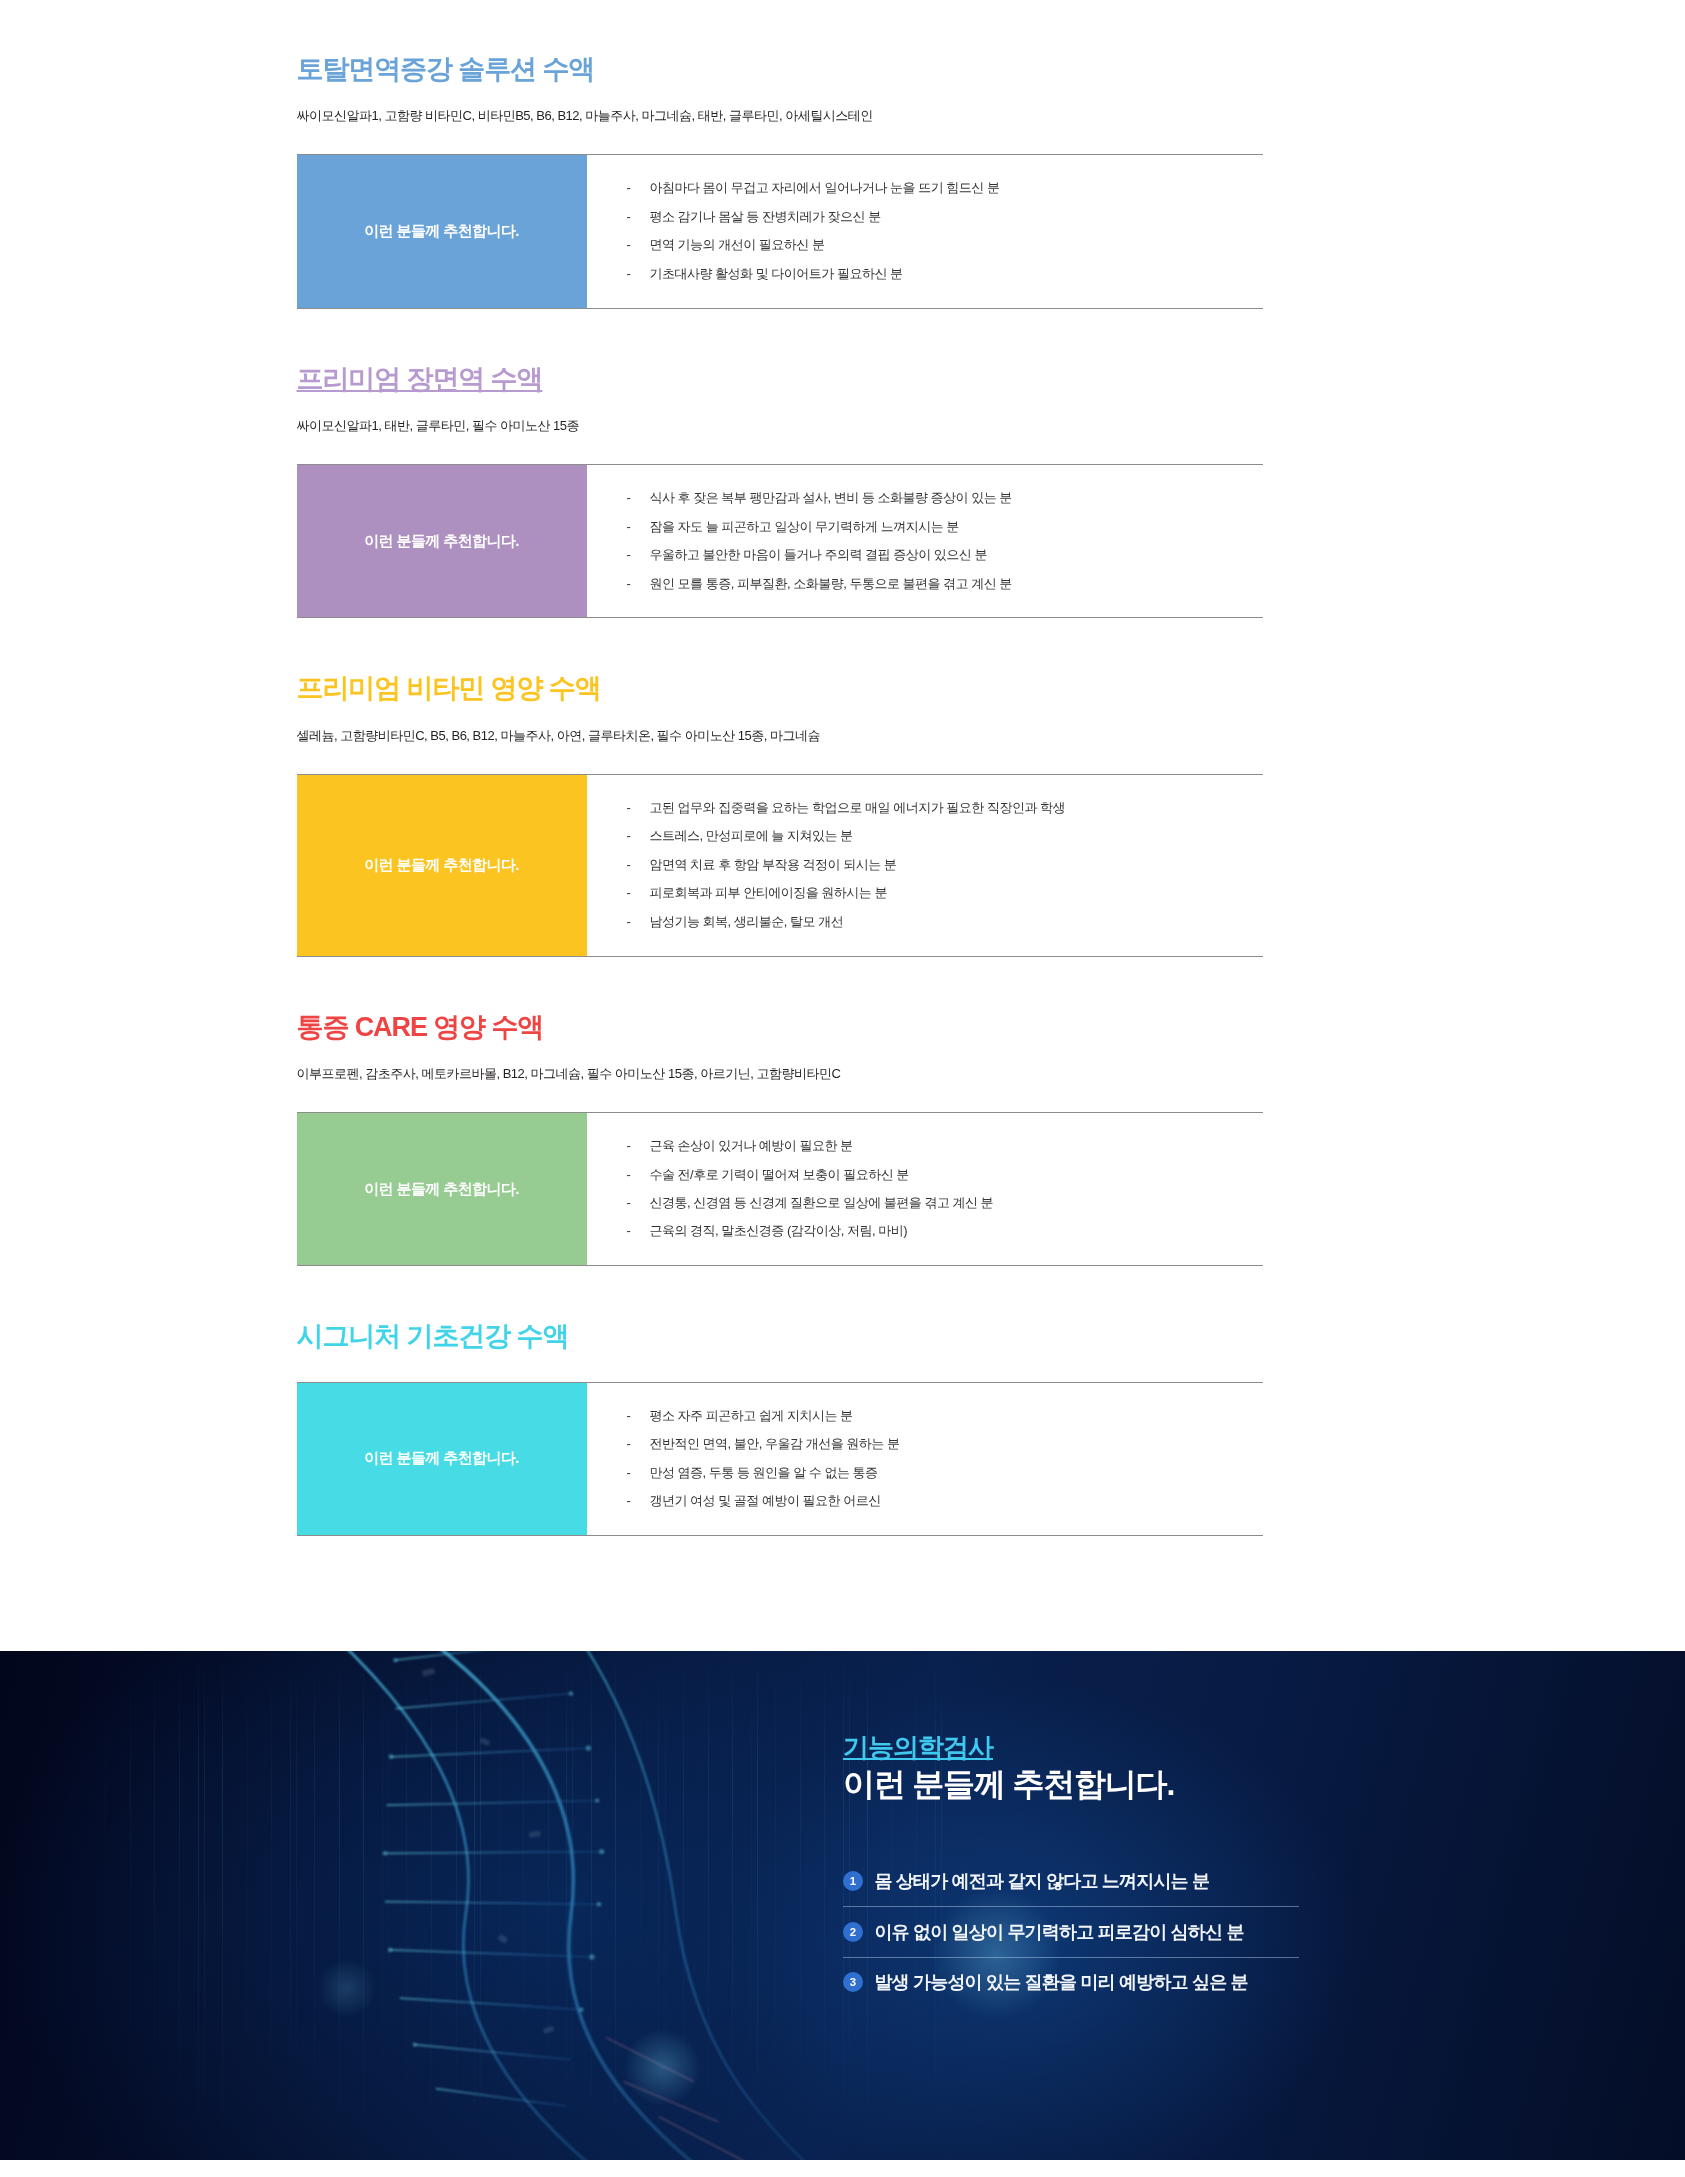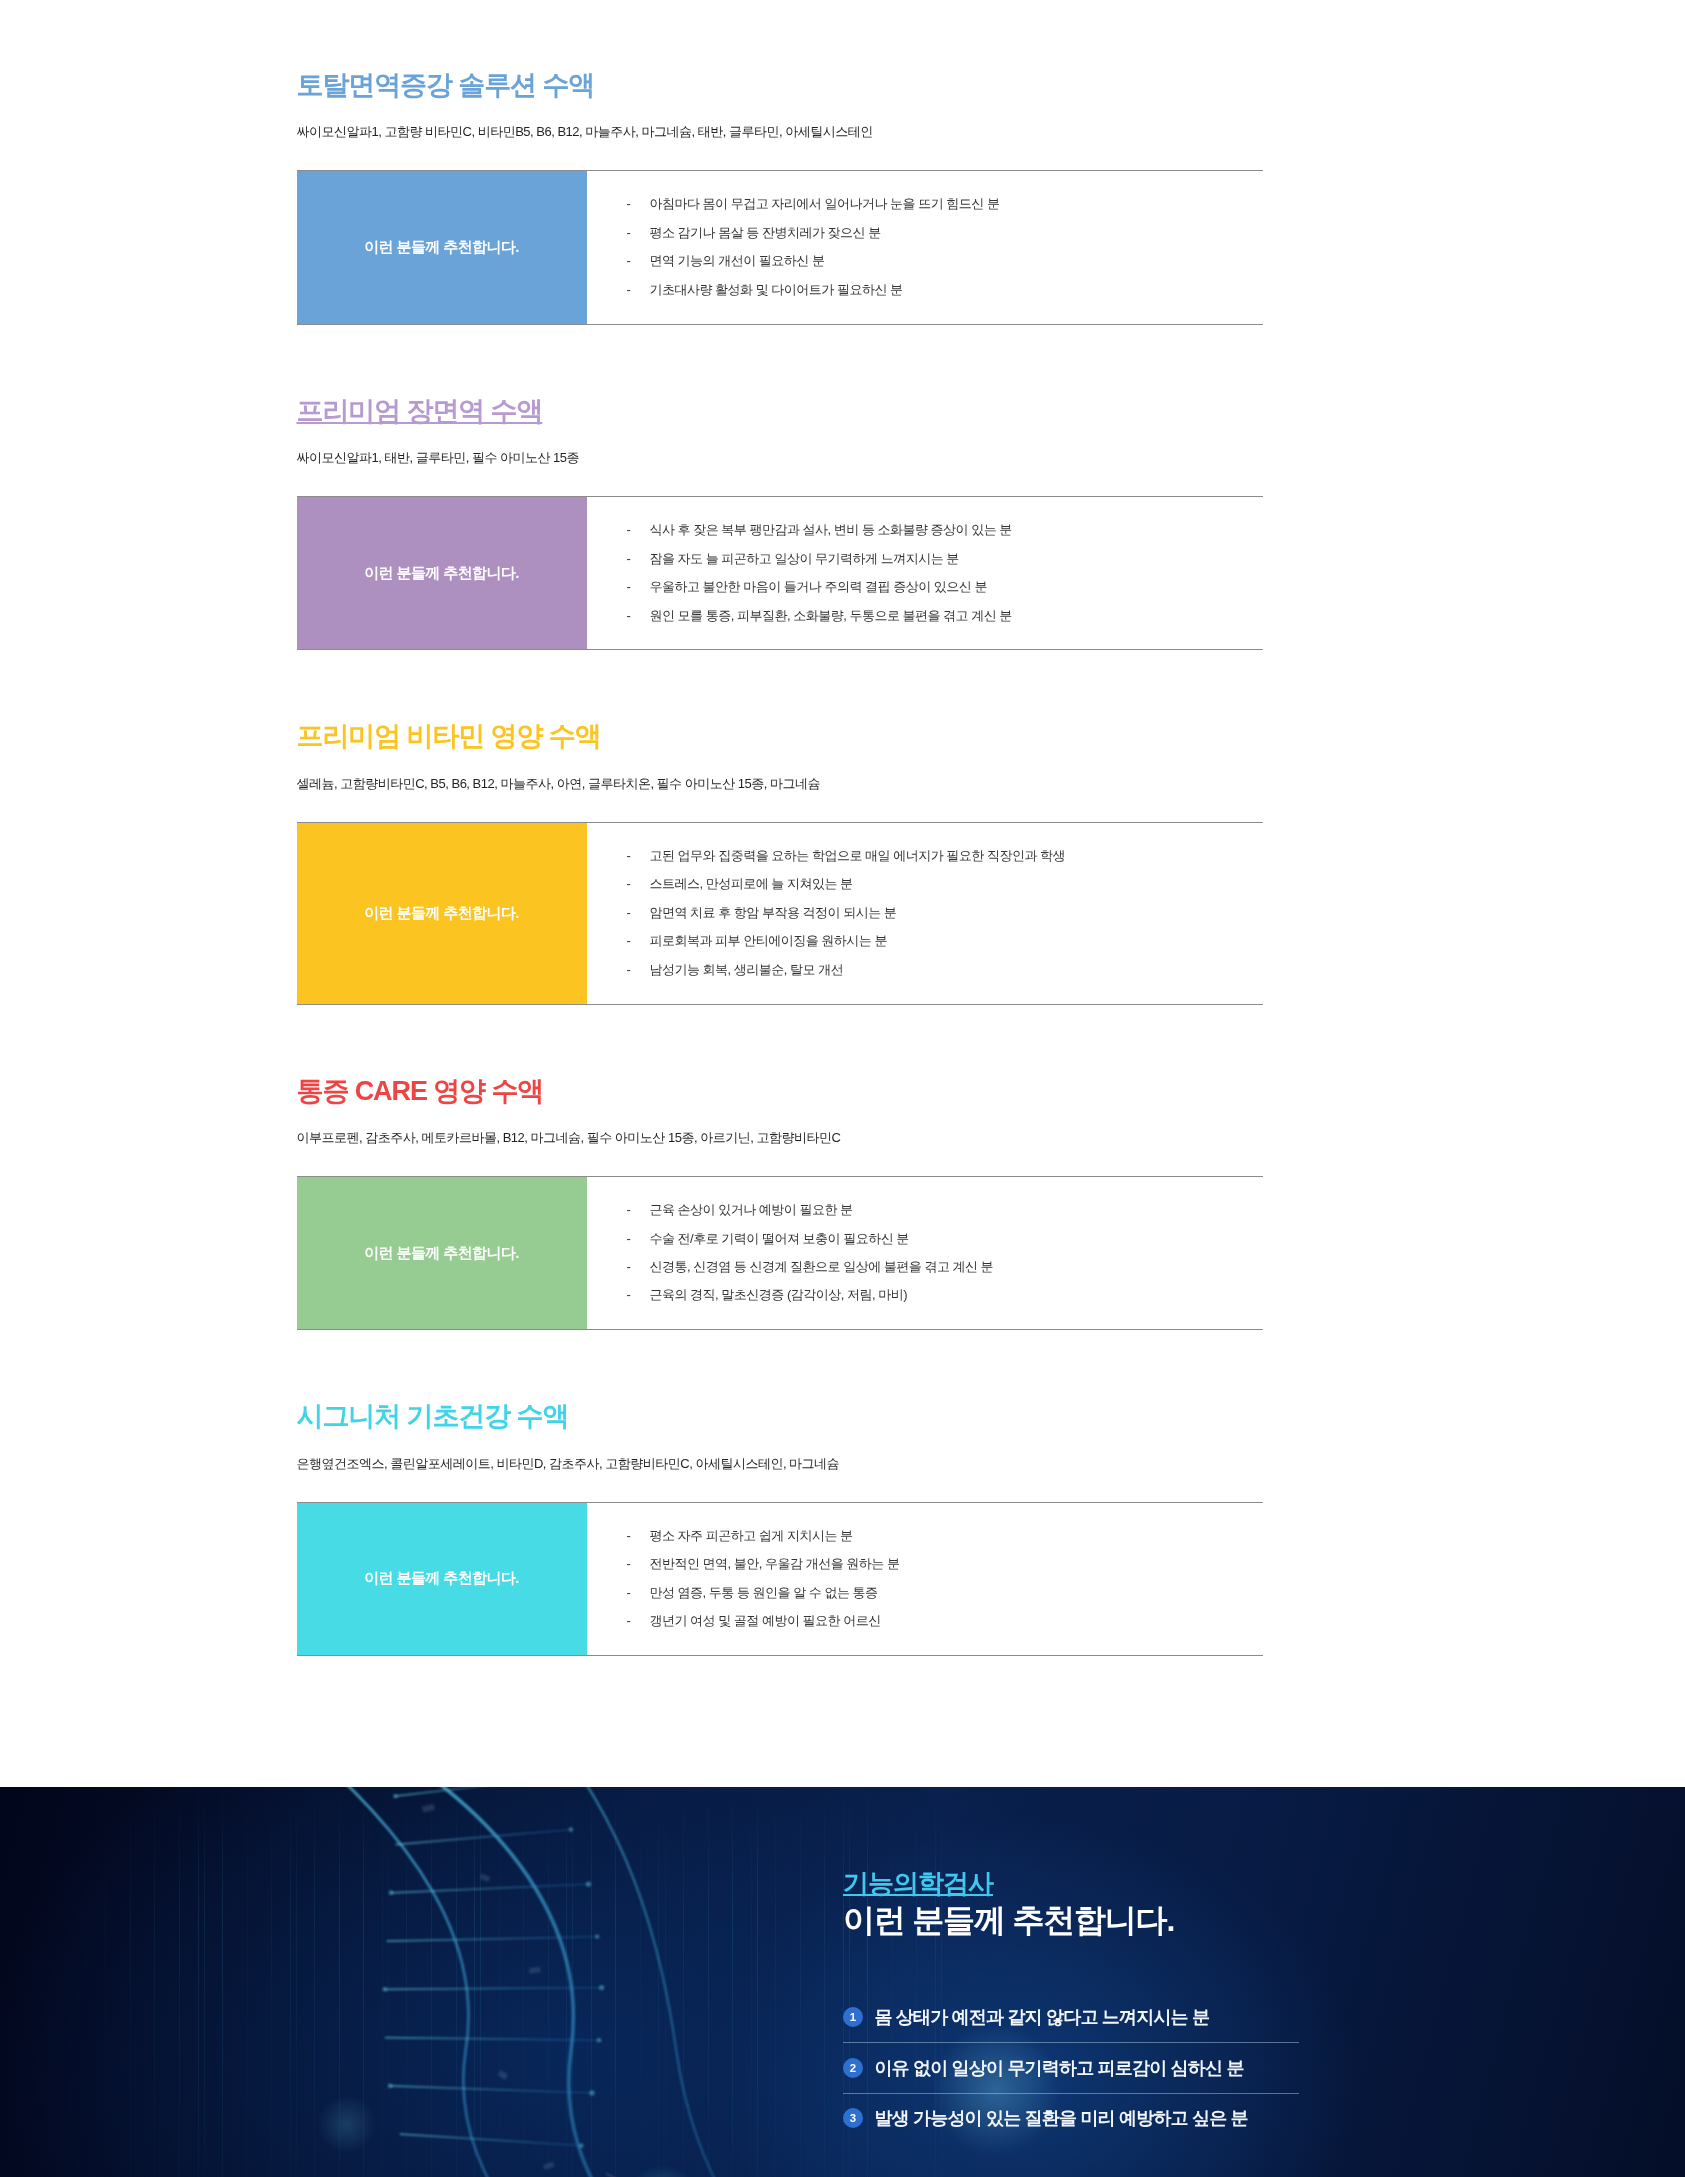--- a/index.html
+++ b/index.html
@@ -12,21 +12,21 @@
 
   .page { width:1685px; position:relative; }
 
   
   .products {
     background:#ffffff;
     padding:53px 0 61px 0;
   }
   .product {
     width:1106px;
-    margin:16px auto;
+    margin:0 auto;
     padding-bottom:54px;
   }
   .product-title {
     font-size:27px;
     font-weight:bold;
     letter-spacing:-1.1px;
     line-height:1.2;
     margin-left:7px;
   }
   .product-ingredients {
@@ -262,21 +262,20 @@
               </div>
               <div class="rec-item">
                 <span class="rec-dash">-</span>
                 <span>근육의 경직, 말초신경증 (감각이상, 저림, 마비)</span>
               </div>
             </div>
           </div>
         </div>
         <div class="product">
           <div class="product-title" style="color: rgb(65, 212, 232);">시그니처 기초건강 수액</div>
-          <div class="product-ingredients">은행옆건조엑스, 콜린알포세레이트, 비타민D, 감초주사, 고함량비타민C, 아세틸시스테인, 마그네슘</div>
           <div class="rec-table">
             <div class="rec-label" style="background: rgb(71, 220, 229);">이런 분들께 추천합니다.</div>
             <div class="rec-list">
               <div class="rec-item">
                 <span class="rec-dash">-</span>
                 <span>평소 자주 피곤하고 쉽게 지치시는 분</span>
               </div>
               <div class="rec-item">
                 <span class="rec-dash">-</span>
                 <span>전반적인 면역, 불안, 우울감 개선을 원하는 분</span>

